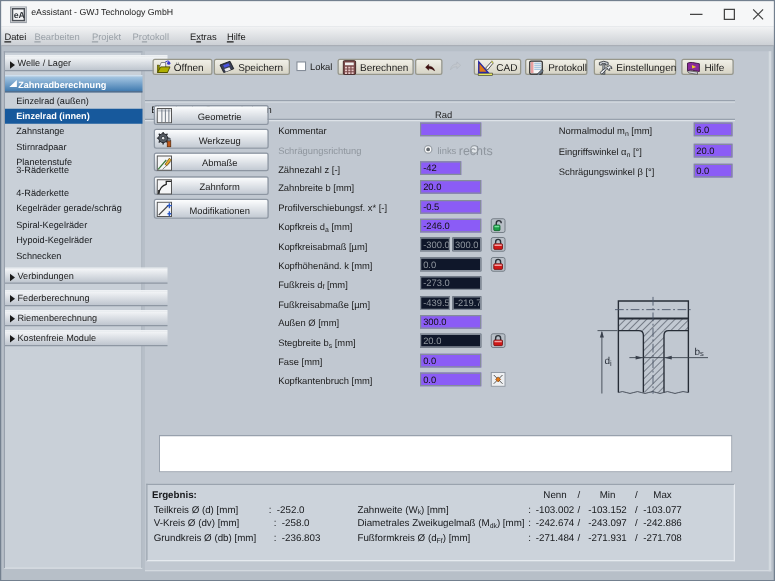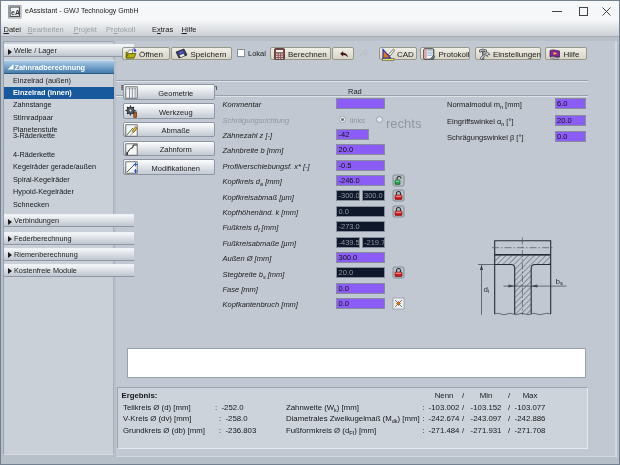--- a/index.html
+++ b/index.html
@@ -35,21 +35,21 @@
   box-shadow:0 1px 0 #dde2e8, inset 0 1px 0 #dde2e8;
   font-size:7.5px;color:#1c1c1c;line-height:14px;padding-left:5px;box-sizing:border-box;margin-top:16px;}
 .tbtn{position:absolute;top:46.5px;height:13.5px;background:linear-gradient(#f0efe7,#d7d4c5);
   border:1px solid #97978a;border-radius:2px;box-sizing:border-box;
   font-size:8px;color:#1c1c1c;}
 .tbtn .lbl{position:absolute;top:2.5px;white-space:nowrap;}
 .sbtn{position:absolute;left:122.5px;width:92.5px;height:15.5px;
   background:linear-gradient(#fcfdfe,#c3cad3);border:1px solid #8d96a2;border-radius:2px;
   box-sizing:border-box;font-size:7.5px;color:#1c1c1c;}
 .sbtn .lbl{position:absolute;left:14px;right:0;top:3.5px;text-align:center;}
-.flabel{position:absolute;left:222.5px;font-size:7.5px;color:#1c1c1c;white-space:nowrap;font-style:italic;}
+.flabel{position:absolute;left:222.5px;font-size:7.5px;color:#1c1c1c;white-space:nowrap;}
 .rlabel{position:absolute;left:447px;font-size:7.5px;color:#1c1c1c;white-space:nowrap;}
 sub{font-size:5.5px;vertical-align:-1.5px;line-height:0;}
 .fld{position:absolute;height:11px;background:#8b5cf6;border:1px solid #848d99;
   box-sizing:border-box;font-size:7.5px;color:#111;line-height:9px;padding-left:1.5px;
   white-space:nowrap;overflow:hidden;}
 .fld.dis{background:#0f172a;color:#8f969e;}
 #whitebox{position:absolute;left:126.5px;top:347.5px;width:459px;height:30px;background:#fff;
   border:1px solid #98a1ad;box-sizing:border-box;}
 #results{position:absolute;left:117px;top:387px;width:471px;height:61.5px;background:#ccd3db;
   border:1px solid #9aa3ae;border-right-color:#e6eaef;border-bottom-color:#e6eaef;box-sizing:border-box;}
@@ -88,21 +88,21 @@
   <svg class="abs" style="left:3px;top:22px" width="7" height="6">
       <path d="M6.5 0 L6.5 5.5 L0.5 5.5 Z" fill="#fff"></path>
     </svg>
   <div class="sitem" style="top:32.5px">Einzelrad (außen)</div>
   <div class="sitem sel" style="top:44.9px">Einzelrad (innen)</div>
   <div class="sitem" style="top:57.3px">Zahnstange</div>
   <div class="sitem" style="top:69.7px">Stirnradpaar</div>
   <div class="sitem" style="top:82.1px">Planetenstufe</div>
   <div class="sitem" style="top:88px">3-Räderkette</div>
   <div class="sitem" style="top:106.9px">4-Räderkette</div>
-  <div class="sitem" style="top:119.3px">Kegelräder gerade/außen</div>
+  <div class="sitem" style="top:119.3px">Kegelräder gerade/schräg</div>
   <div class="sitem" style="top:131.7px">Spiral-Kegelräder</div>
   <div class="sitem" style="top:144.1px">Hypoid-Kegelräder</div>
   <div class="sitem" style="top:156.5px">Schnecken</div>
   <div class="shead" style="top:172px"><i class="arr"></i>Verbindungen</div>
   <div class="shead" style="top:189.5px"><i class="arr"></i>Federberechnung</div>
   <div class="shead" style="top:205.5px"><i class="arr"></i>Riemenberechnung</div>
   <div class="shead" style="top:221.5px"><i class="arr"></i>Kostenfreie Module</div>
 </div>
 
 <div class="tbtn" style="left:122px;width:47.5px">
@@ -252,21 +252,21 @@
 </div>
 
 <div class="abs" style="left:348px;top:86.5px;font-size:7.5px;color:#1c1c1c">Rad</div>
 <div class="flabel" style="top:100px">Kommentar</div>
 <div class="fld" style="left:336px;top:97.5px;width:49px"></div>
 <div class="flabel" style="top:115.5px;color:#8f969e">Schrägungsrichtung</div>
 <div class="abs" style="left:339px;top:116px;width:7px;height:7px;border-radius:50%;background:#fdfdfd;border:1px solid #9aa1a8;box-sizing:border-box"></div>
 <div class="abs" style="left:341px;top:118px;width:3px;height:3px;border-radius:50%;background:#62686e"></div>
 <div class="abs" style="left:350px;top:116px;font-size:7.5px;color:#8f969e">links</div>
 <div class="abs" style="left:376px;top:116px;width:7px;height:7px;border-radius:50%;background:#e4e8ec;border:1px solid #9aa1a8;box-sizing:border-box"></div>
-<div class="abs" style="left:386px;top:116px;font-size:13px;color:#8f969e">rechts</div>
+<div class="abs" style="left:367px;top:116px;font-size:10px;color:#8f969e">rechts</div>
 <div class="flabel" style="top:131px">Zähnezahl z [-]</div>
 <div class="fld" style="left:336px;top:128.8px;width:33px">-42</div>
 <div class="flabel" style="top:146.4px">Zahnbreite b [mm]</div>
 <div class="fld" style="left:336px;top:144.2px;width:49px">20.0</div>
 <div class="flabel" style="top:161.8px">Profilverschiebungsf. x* [-]</div>
 <div class="fld" style="left:336px;top:159.6px;width:49px">-0.5</div>
 <div class="flabel" style="top:177.2px">Kopfkreis d<sub>a</sub> [mm]</div>
 <div class="fld" style="left:336px;top:175px;width:49px">-246.0</div>
 <svg class="abs" style="left:391.5px;top:174px" width="13" height="13" viewBox="0 0 13 13">
   <rect x="1" y="1" width="11" height="11" rx="1.5" fill="#b8bfc7" stroke="#6a737d" stroke-width="0.7"></rect>

